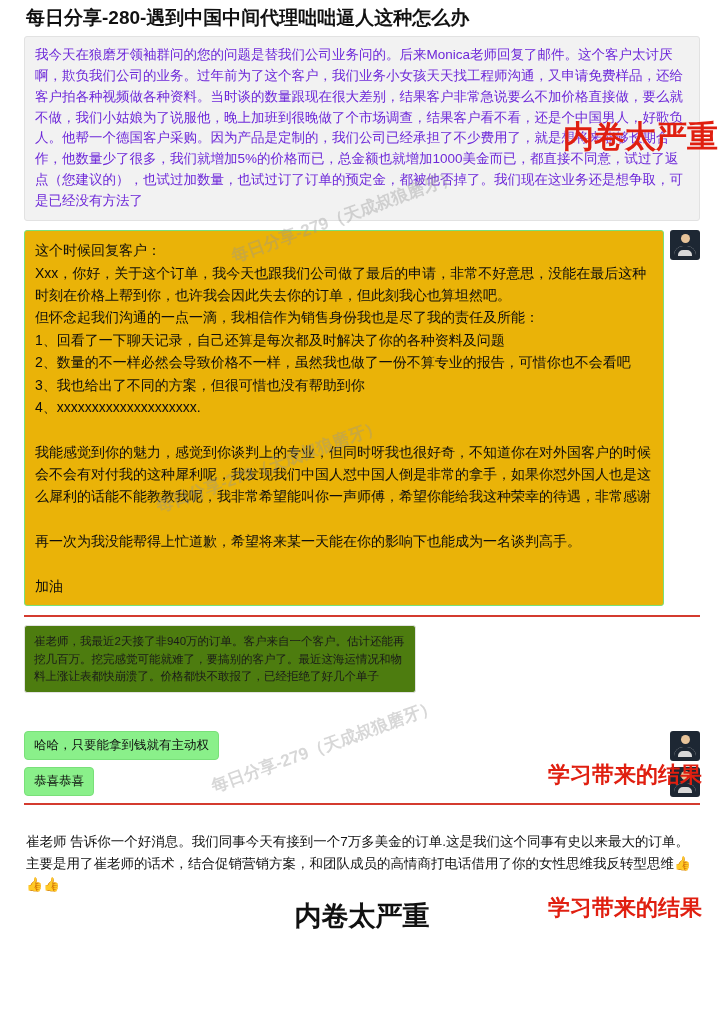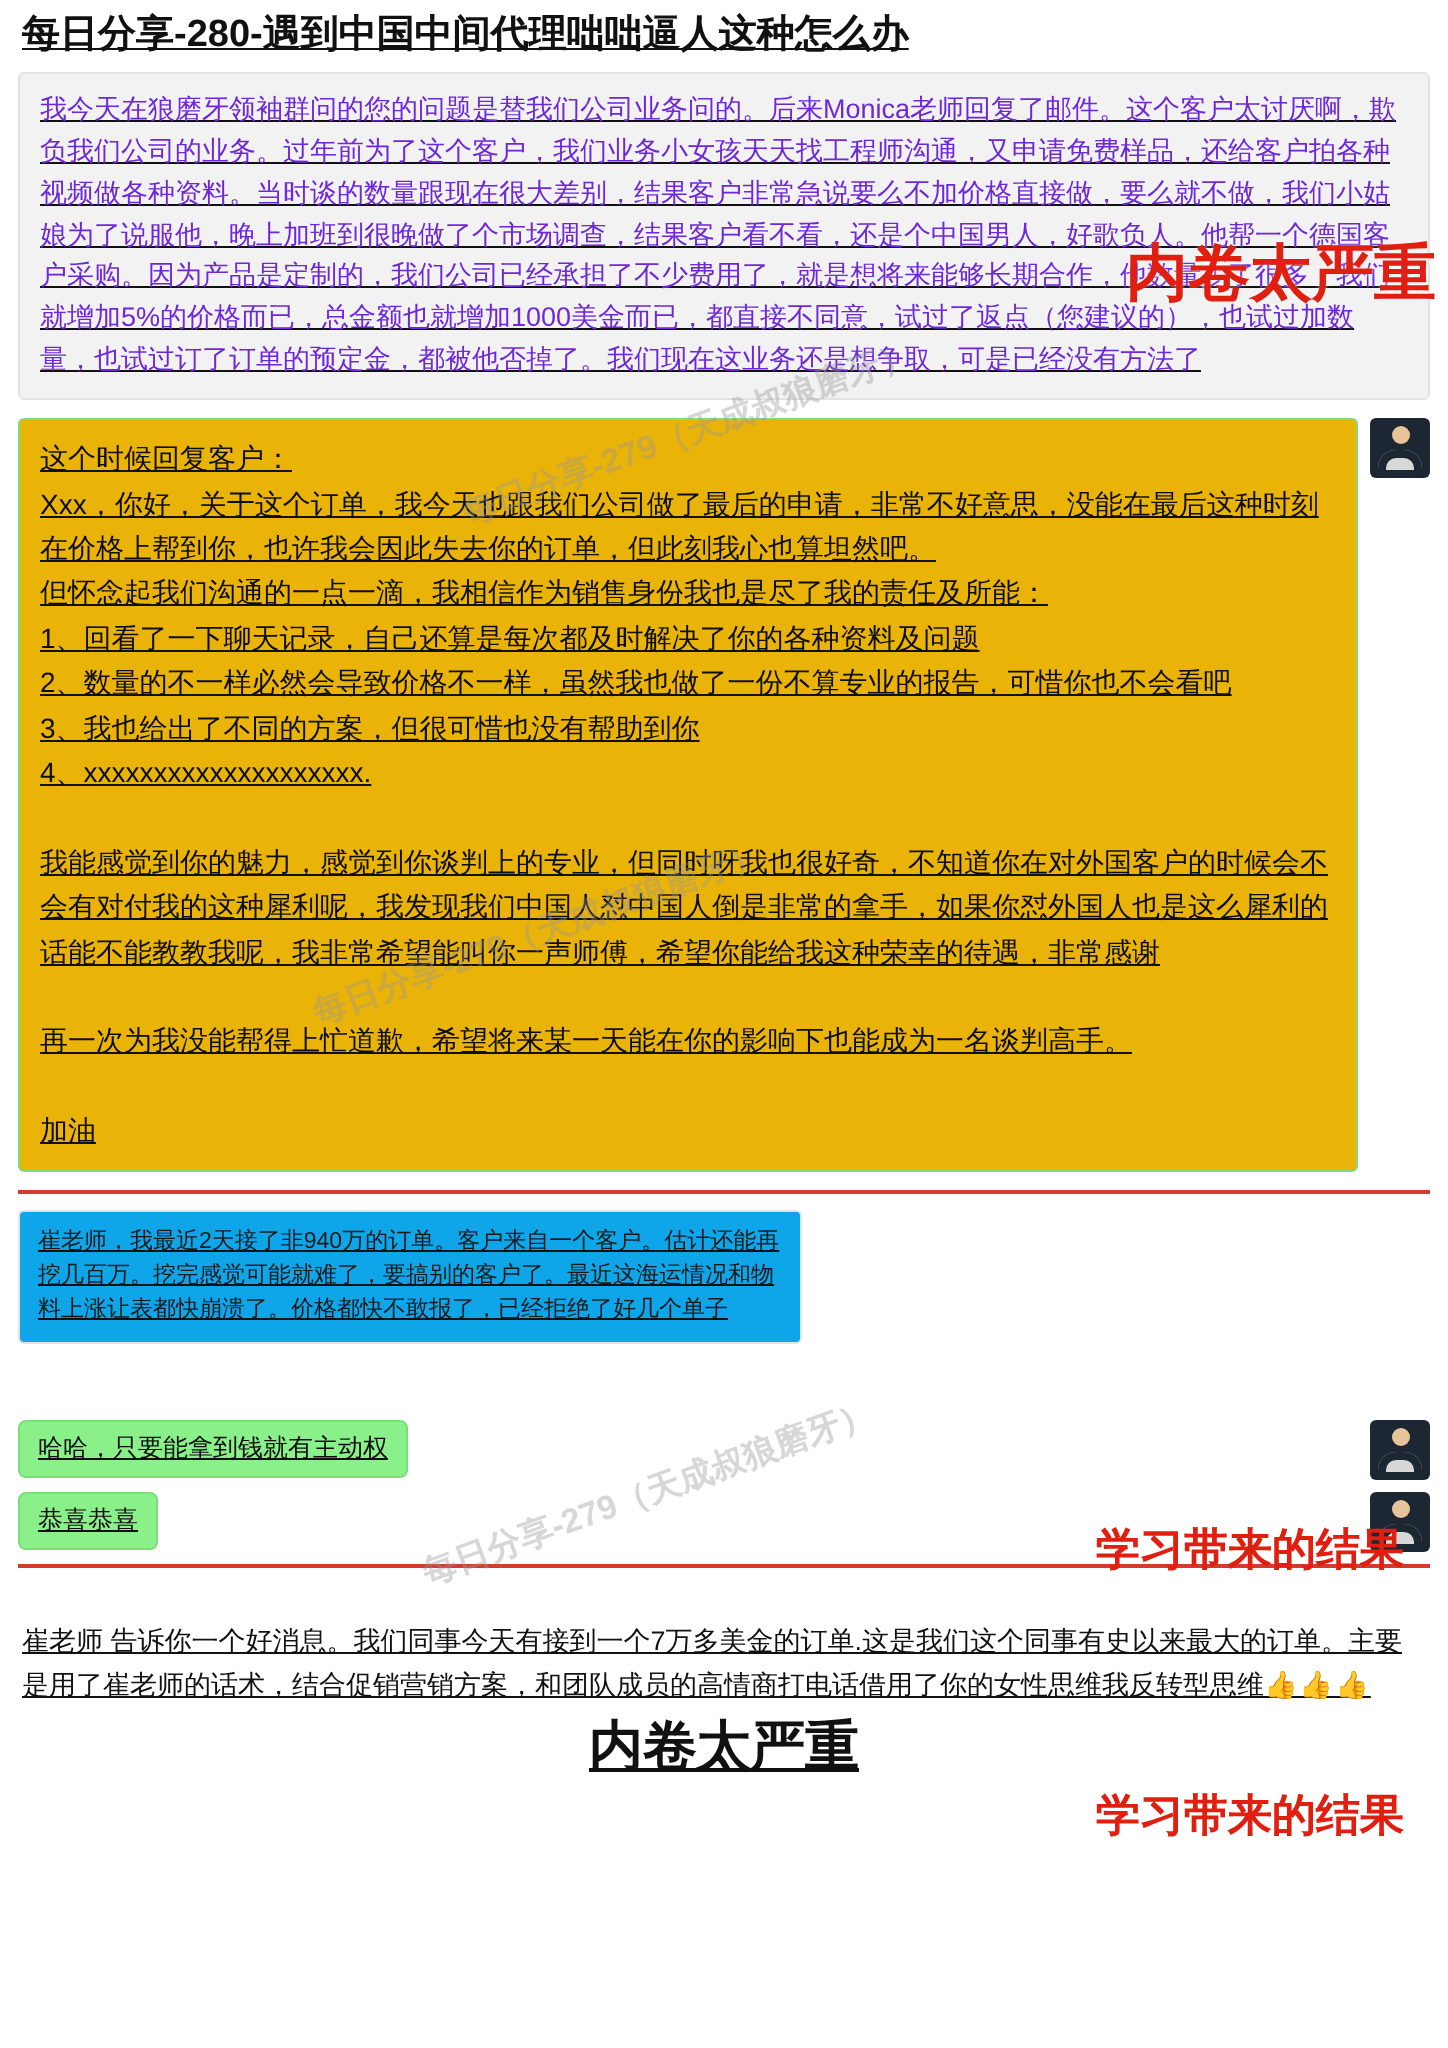--- a/index.html
+++ b/index.html
@@ -13,22 +13,21 @@
     font-family: "Liberation Sans", sans-serif;
     color: #111;
     position: relative;
     overflow: hidden;
   }
   .page {
     position: relative;
     width: 724px;
     height: 733px;
     box-sizing: border-box;
-    padding: 0 9px;
-    text-decoration: underline;
+    padding: 0 24px;
   }
   .title {
     font-size: 19px;
     font-weight: bold;
     color: #111;
     padding: 7px 2px 6px 2px;
     letter-spacing: 0px;
     line-height: 1.2;
   }
   .bubble {
@@ -127,21 +126,21 @@
     color: #0d0d0d;
   }
   .right-row {
     display: flex;
     justify-content: space-between;
     align-items: flex-start;
     gap: 6px;
     margin-bottom: 6px;
   }
   .bubble-small-gray {
-    background: #0ea5e9;
+    background: #4d7c0f;
     border: 1px solid #e2e2e2;
     border-radius: 3px;
     padding: 7px 9px;
     font-size: 11.5px;
     line-height: 1.5;
     color: #1a1a1a;
     width: 392px;
     box-sizing: border-box;
   }
   .final-text {

